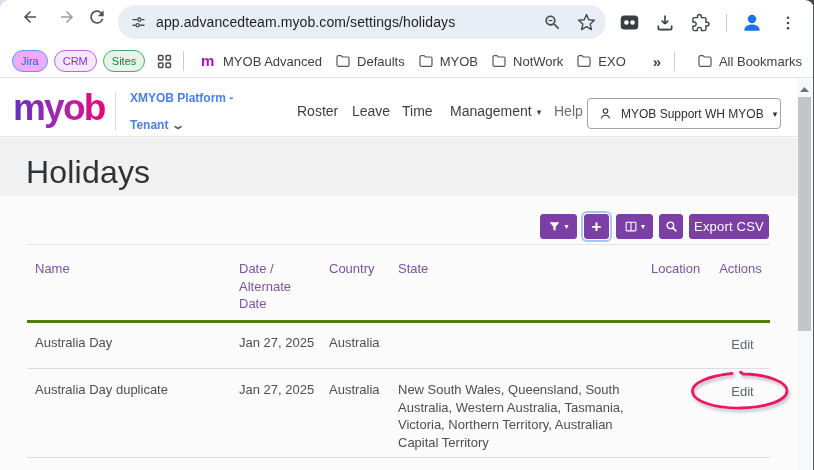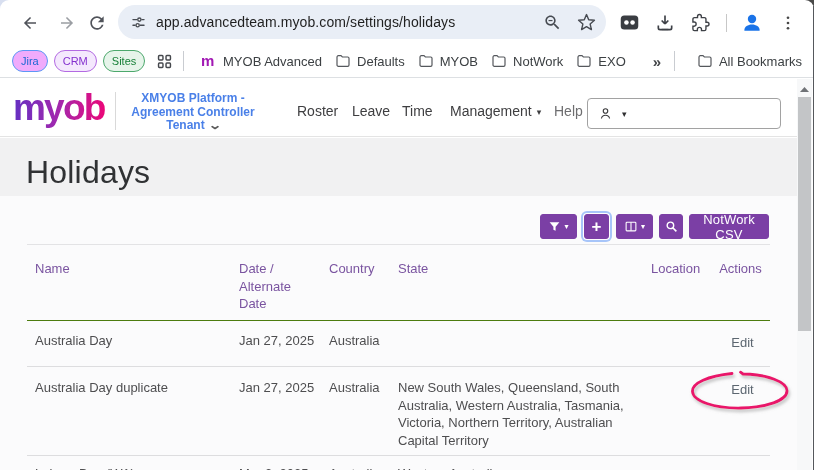--- a/index.html
+++ b/index.html
@@ -7,21 +7,21 @@
   body { font-family:"Liberation Sans", sans-serif; background:#fff; position:relative; }
   #root { position:absolute; inset:0; width:814px; height:470px; overflow:hidden; background:#fff; }
 
   
   .corner-tl { position:absolute; left:0; top:0; width:12px; height:12px; background:#d8dff0; z-index:0; }
   .corner-tr { position:absolute; right:0; top:0; width:10px; height:10px; background:#4a4a4a; z-index:0; }
   .win-right-edge { position:absolute; right:0; top:6px; width:1px; height:464px; background:#55585c; z-index:60; }
   .chrome { position:absolute; left:0; top:0; width:814px; height:79px; background:#fff; border-top-left-radius:9px; border-top-right-radius:9px; z-index:1; }
 
   
-  .chrome-toolbar { position:relative; height:45px; display:flex; align-items:center; }
+  .chrome-toolbar { position:relative; height:45px; display:flex; align-items:flex-start; }
   .nav-ico { width:30px; height:34px; display:flex; align-items:center; justify-content:center; border-radius:50%; flex:0 0 auto; }
   .nav-ico svg { display:block; }
   .btn-back { margin-left:15px; }
   .btn-forward { margin-left:7px; }
   .btn-reload { margin-left:0; }
 
   .omnibox { position:absolute; left:118px; top:5px; width:488px; height:34px; background:#e9eef6; border-radius:17px; display:flex; align-items:center; }
   .omnibox .site-ico { margin-left:12px; flex:0 0 auto; display:flex; }
   .omnibox .url { margin-left:9px; font-size:14px; color:#1f1f1f; letter-spacing:0.1px; white-space:nowrap; flex:1 1 auto; }
   .omnibox .ob-ico { flex:0 0 auto; width:28px; height:28px; display:flex; align-items:center; justify-content:center; }
@@ -43,21 +43,21 @@
   .bm-item { display:flex; align-items:center; margin-right:13px; }
   .bm-item .fav { display:flex; margin-right:6px; }
   .bm-item .lbl { font-size:13px; color:#3c4043; white-space:nowrap; }
   .bm-overflow { font-size:15px; color:#44474a; margin:0 0 0 14px; font-weight:bold; letter-spacing:-1px; }
   .bm-sep2 { width:1px; height:20px; background:#c9ccd1; margin:0 22px 0 14px; }
 
   
   .app-header { position:absolute; left:0; top:79px; width:797px; height:58px; background:#fff; border-bottom:1px solid #e4e4e4; z-index:2; }
   .logo-wrap { position:absolute; left:14px; top:10px; }
   .logo-divider { position:absolute; left:115px; top:13px; width:1px; height:38px; background:#d9d9d9; }
-  .tenant { position:absolute; left:130px; top:13px; width:126px; text-align:center; font-size:12px; font-weight:bold; color:#4a80e8; line-height:13.5px; }
+  .tenant { position:absolute; left:130px; top:13px; width:126px; text-align:left; font-size:12px; font-weight:bold; color:#4a80e8; line-height:13.5px; }
   .tenant .chev { display:inline-block; color:#5a5a5a; font-weight:bold; transform:scaleX(1.4); margin-left:5px; }
   .main-nav { position:absolute; left:12px; top:0; width:100%; height:58px; }
   .nav-item { position:absolute; top:24px; font-size:14px; color:#3e3e40; white-space:nowrap; }
   .nav-item.roster { left:285px; } .nav-item.leave { left:340px; } .nav-item.time { left:390px; } .nav-item.mgmt { left:438px; }
   .nav-item .caret { display:inline-block; margin-left:5px; font-size:9px; vertical-align:1px; color:#3e3e40; }
   .nav-item.help { color:#6e6e70; left:542px; }
   .user-btn { position:absolute; left:587px; top:19px; width:194px; height:31px; border:1px solid #a2a2a2; border-radius:4px; background:#fff; display:flex; align-items:center; }
   .user-btn .uico { margin-left:10px; display:flex; }
   .user-btn .ulbl { margin-left:8px; font-size:12px; color:#2f2f31; white-space:nowrap; }
   .user-btn .caret { margin-left:9px; font-size:9px; color:#2f2f31; }
@@ -77,21 +77,21 @@
   .pbtn.export { width:80px; font-size:13px; letter-spacing:0.2px; }
   .pbtn .caret { font-size:8px; margin-left:3px; }
   .pbtn svg { display:block; }
   .plus-glyph { font-size:17px; font-weight:bold; line-height:1; margin-top:-1px; }
 
   
   .htable { position:absolute; left:27px; top:48px; width:743px; border-collapse:collapse; table-layout:fixed; }
   .htable col.c-name { width:204px; } .htable col.c-date { width:90px; }
   .htable col.c-country { width:69px; } .htable col.c-state { width:253px; }
   .htable col.c-loc { width:68px; } .htable col.c-act { width:59px; }
-  .htable th { border-top:1px solid #e3e3e5; border-bottom:1px solid #4d7c0f; color:#7a54a0; font-weight:400; font-size:13px; text-align:left; vertical-align:top; padding:15px 8px 7px 8px; line-height:17.5px; }
+  .htable th { border-top:1px solid #e3e3e5; border-bottom:3px solid #4d7c0f; color:#7a54a0; font-weight:400; font-size:13px; text-align:left; vertical-align:top; padding:15px 8px 7px 8px; line-height:17.5px; }
   .htable th.th-act { text-align:center; }
   .htable td { border-bottom:1px solid #dddddf; font-size:13px; color:#4e4e50; vertical-align:top; padding:11px 4px 17px 8px; line-height:17.5px; }
   .htable tr.r2 td { padding:12px 4px 6px 8px; }
   .htable tr.r3 td { padding:9px 4px 11px 8px; }
   .htable td.td-act { text-align:center; color:#5c6670; }
   .edit-link { color:#5c6670; text-decoration:none; position:relative; top:2px; }
 
   
   .scrollbar { position:absolute; right:2px; top:79px; width:15px; height:391px; background:#f7f8f9; z-index:50; }
   .scrollbar .sb-arrow { position:absolute; top:5px; left:0; width:15px; height:10px; display:flex; align-items:center; justify-content:center; }
@@ -272,37 +272,38 @@
               <stop offset="0.5" stop-color="#a428ad"></stop>
               <stop offset="1" stop-color="#ec0677"></stop>
             </linearGradient>
           </defs>
         <text x="-1" y="31" font-family="Liberation Sans, sans-serif" font-size="37" font-weight="bold" letter-spacing="-1.8" fill="url(#myobgrad)">myob</text>
       </svg>
     </div>
     <div class="logo-divider"></div>
     <div class="tenant">
       <span>XMYOB Platform -</span><br>
-      <span>Agreement Controller</span><br>
+      <br>
       <span>Tenant</span><span class="chev">⌄</span>
     </div>
     <nav class="main-nav">
       <span class="nav-item roster"><span>Roster</span></span>
       <span class="nav-item leave"><span>Leave</span></span>
       <span class="nav-item time"><span>Time</span></span>
       <span class="nav-item mgmt"><span>Management</span><span class="caret">▾</span></span>
       <span class="nav-item help"><span>Help</span></span>
     </nav>
     <div class="user-btn">
       <span class="uico">
         <svg width="15" height="15" viewBox="0 0 24 24">
             <circle cx="12" cy="8" r="3.6" fill="none" stroke="#3a3a3c" stroke-width="1.8"></circle>
             <path d="M5.5 20c.6-3.2 3.3-5.2 6.5-5.2s5.9 2 6.5 5.2" fill="none" stroke="#3a3a3c" stroke-width="1.8"></path>
           </svg>
       </span>
+      <span class="ulbl">MYOB Support WH MYOB</span>
       <span class="caret">▾</span>
     </div>
   </header>
 
   <div class="page-band">
     <h1>Holidays</h1>
   </div>
 
   <div class="panel">
     <div class="tbl-toolbar">
@@ -322,21 +323,21 @@
           </svg>
         <span class="caret">▾</span>
       </button>
       <button class="pbtn search">
         <svg width="13" height="13" viewBox="0 0 24 24">
             <circle cx="10" cy="10" r="6" fill="none" stroke="#fff" stroke-width="2.6"></circle>
             <line x1="14.8" y1="14.8" x2="21" y2="21" stroke="#fff" stroke-width="3"></line>
           </svg>
       </button>
       <button class="pbtn export">
-          <span>NotWork CSV</span>
+          <span>Export CSV</span>
         </button>
     </div>
 
     <table class="htable">
       <colgroup>
         <col class="c-name">
           <col class="c-date">
           <col class="c-country">
           <col class="c-state">
           <col class="c-loc">

